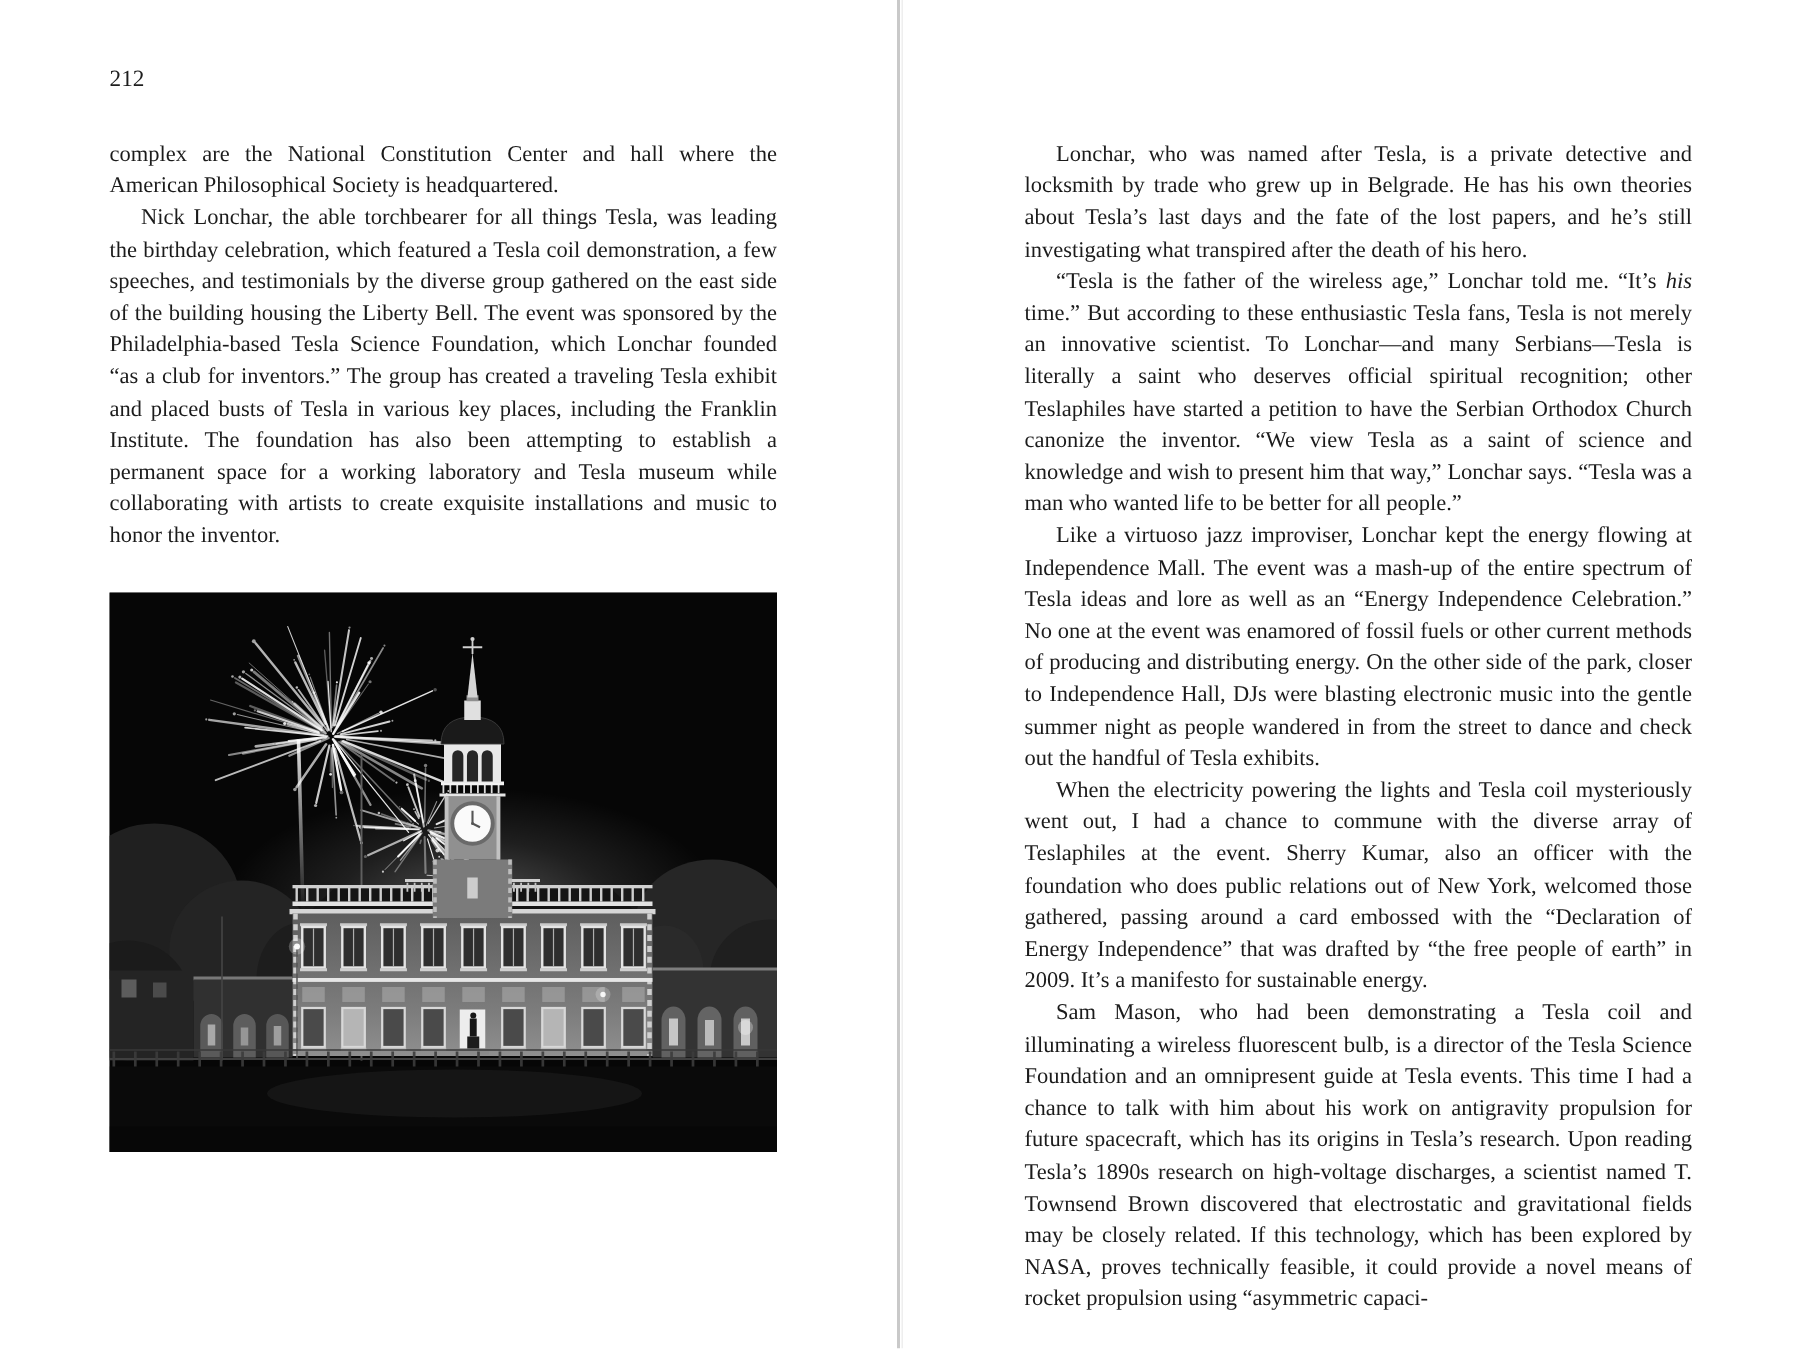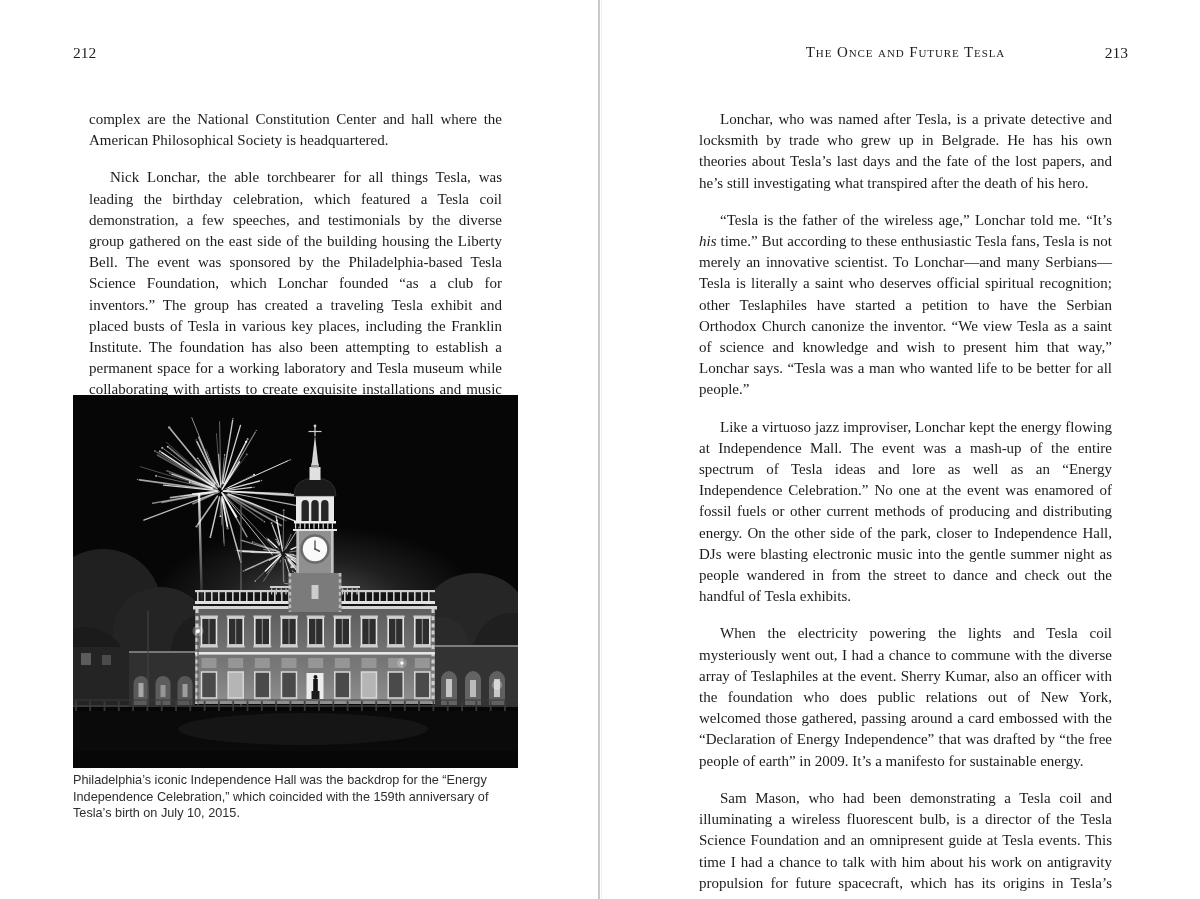--- a/index.html
+++ b/index.html
@@ -14,21 +14,21 @@
   .page.right{left:683px;}
   .folio-row{position:absolute;top:44px;left:0;right:0;height:22px;font-size:15.5px;color:#1e1e1e;}
   .pagenum{position:absolute;top:0;}
   .pagenum.pos-left{left:0;}
   .pagenum.pos-right{right:0;}
   .running-head{position:absolute;left:0;right:0;text-align:center;}
   .page.left .running-head{font-style:italic;}
   .page.right .running-head{font-variant:small-caps;letter-spacing:0.9px;font-size:15px;}
   .body-text{position:absolute;top:93px;left:0;right:0;font-size:15px;line-height:21.2px;
     text-align:justify;color:#1b1b1b;}
-  .para{margin:16px;}
+  .para{margin:0;}
   .para.indent{text-indent:21px;}
   .para em{}
   .photo{position:absolute;top:395px;left:0;width:445px;height:373px;margin:0;overflow:hidden;background:#060606;}
   .photo svg{display:block;}
   .caption{position:absolute;top:772px;left:0;right:2px;
     font-family:"Liberation Sans", sans-serif;font-size:12.7px;line-height:16.5px;color:#2e2e2e;}
 </style>
 </head>
 <body>
 
@@ -458,28 +458,23 @@
       </g>
 
       <g>
         <rect x="0" y="316" width="445" height="57" fill="#0a0a0a"></rect>
         <ellipse cx="230" cy="334" rx="125" ry="16" fill="#151515"></ellipse>
         <rect x="0" y="356" width="445" height="17" fill="#070707"></rect>
       </g>
     </svg>
   </figure>
 
-  <figcaption class="caption">Philadelphia’s iconic Independence Hall was the backdrop for the “Energy Independence Celebration,” which coincided with the 159th anniversary of Tesla’s birth on July 10, 2015.</figcaption>
 </section>
 
 <section class="page right">
-  <header class="folio-row">
-    <span class="running-head">The Once and Future Tesla</span>
-    <span class="pagenum pos-right">213</span>
-  </header>
   <div class="body-text">
       <p class="para indent">Lonchar, who was named after Tesla, is a private detective and locksmith by trade who grew up in Belgrade. He has his own theories about Tesla’s last days and the fate of the lost papers, and he’s still investigating what transpired after the death of his hero.</p>
       <p class="para indent">“Tesla is the father of the wireless age,” Lonchar told me. “It’s <em>his</em> time.” But according to these enthusiastic Tesla fans, Tesla is not merely an innovative scientist. To Lonchar—and many Serbians—Tesla is literally a saint who deserves official spiritual recognition; other Teslaphiles have started a petition to have the Serbian Orthodox Church canonize the inventor. “We view Tesla as a saint of science and knowledge and wish to present him that way,” Lonchar says. “Tesla was a man who wanted life to be better for all people.”</p>
       <p class="para indent">Like a virtuoso jazz improviser, Lonchar kept the energy flowing at Independence Mall. The event was a mash-up of the entire spectrum of Tesla ideas and lore as well as an “Energy Independence Celebration.” No one at the event was enamored of fossil fuels or other current methods of producing and distributing energy. On the other side of the park, closer to Independence Hall, DJs were blasting electronic music into the gentle summer night as people wandered in from the street to dance and check out the handful of Tesla exhibits.</p>
       <p class="para indent">When the electricity powering the lights and Tesla coil mysteriously went out, I had a chance to commune with the diverse array of Teslaphiles at the event. Sherry Kumar, also an officer with the foundation who does public relations out of New York, welcomed those gathered, passing around a card embossed with the “Declaration of Energy Independence” that was drafted by “the free people of earth” in 2009. It’s a manifesto for sustainable energy.</p>
       <p class="para indent">Sam Mason, who had been demonstrating a Tesla coil and illuminating a wireless fluorescent bulb, is a director of the Tesla Science Foundation and an omnipresent guide at Tesla events. This time I had a chance to talk with him about his work on antigravity propulsion for future spacecraft, which has its origins in Tesla’s research. Upon reading Tesla’s 1890s research on high-voltage discharges, a scientist named T. Townsend Brown discovered that electrostatic and gravitational fields may be closely related. If this technology, which has been explored by NASA, proves technically feasible, it could provide a novel means of rocket propulsion using “asymmetric capaci-</p>
     </div>
 </section>
 
 </body></html>

